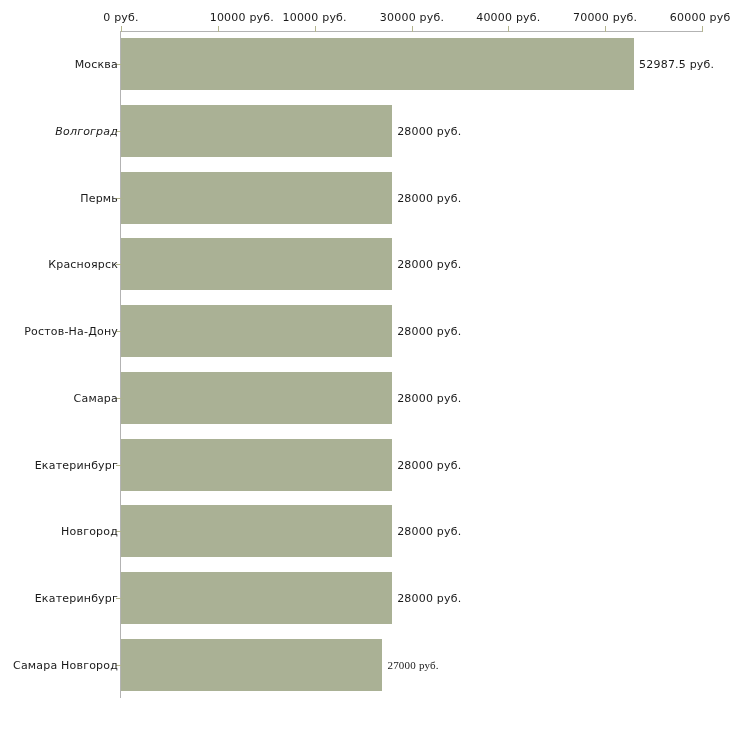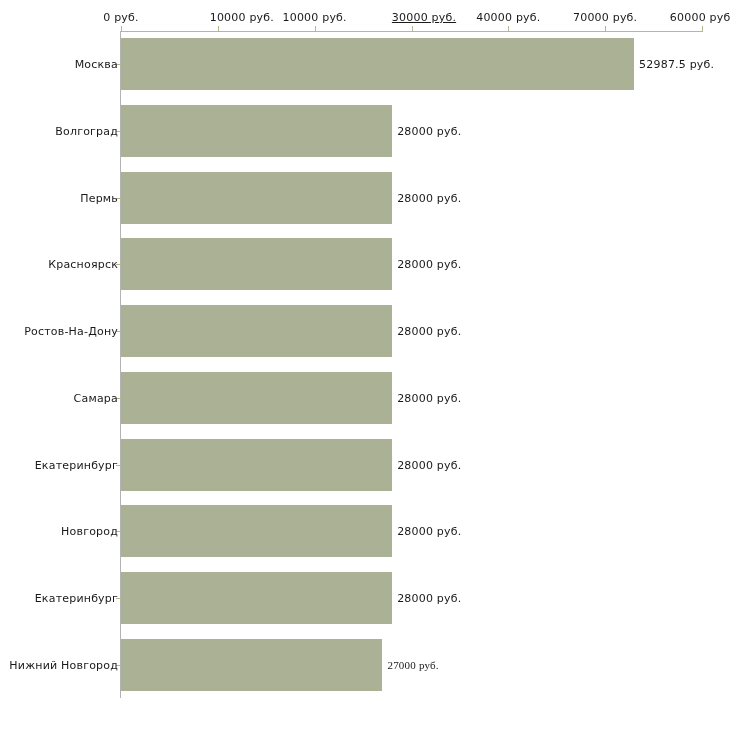--- a/index.html
+++ b/index.html
@@ -97,21 +97,21 @@
   <div class="axis-left-line"></div>
 
   <div id="xticks-layer">
       <div class="xtick" style="left: 121px;"></div>
       <div class="xtick-label" style="left: 121px;">0 руб.</div>
       <div class="xtick" style="left: 217.833px;"></div>
       <div class="xtick-label" style="left: 217.833px; margin-left: 24px;">10000 руб.</div>
       <div class="xtick" style="left: 314.667px;"></div>
       <div class="xtick-label" style="left: 314.667px;">10000 руб.</div>
       <div class="xtick" style="left: 411.5px;"></div>
-      <div class="xtick-label" style="left: 424px; text-decoration: underline;">30000 руб.</div>
+      <div class="xtick-label" style="left: 412px;">30000 руб.</div>
       <div class="xtick" style="left: 508.333px;"></div>
       <div class="xtick-label" style="left: 508.333px;">40000 руб.</div>
       <div class="xtick" style="left: 605.167px;"></div>
       <div class="xtick-label" style="left: 605.167px;">70000 руб.</div>
       <div class="xtick" style="left: 702px;"></div>
       <div class="xtick-label" style="left: 702px;">60000 руб.</div>
     </div>
   <div id="yticks-layer">
       <div class="ytick" style="top: 64px;"></div>
       <div class="ytick" style="top: 131px;"></div>
@@ -119,29 +119,29 @@
       <div class="ytick" style="top: 264px;"></div>
       <div class="ytick" style="top: 331px;"></div>
       <div class="ytick" style="top: 398px;"></div>
       <div class="ytick" style="top: 465px;"></div>
       <div class="ytick" style="top: 531px;"></div>
       <div class="ytick" style="top: 598px;"></div>
       <div class="ytick" style="top: 665px;"></div>
     </div>
   <div id="categories-layer">
       <div class="ycat-label" style="top: 64.35px;">Москва</div>
-      <div class="ycat-label" style="top: 131.05px;">Волгоград</div>
+      <div class="ycat-label" style="top: 131.05px; font-style: italic;">Волгоград</div>
       <div class="ycat-label" style="top: 197.75px;">Пермь</div>
       <div class="ycat-label" style="top: 264.45px;">Красноярск</div>
       <div class="ycat-label" style="top: 331.15px;">Ростов-На-Дону</div>
       <div class="ycat-label" style="top: 397.85px;">Самара</div>
       <div class="ycat-label" style="top: 464.55px;">Екатеринбург</div>
       <div class="ycat-label" style="top: 531.25px;">Новгород</div>
       <div class="ycat-label" style="top: 597.95px;">Екатеринбург</div>
-      <div class="ycat-label" style="top: 664.65px;">Нижний Новгород</div>
+      <div class="ycat-label" style="top: 664.65px;">Самара Новгород</div>
     </div>
   <div id="bars-layer">
       <div class="bar" title="Москва: 52987.5 руб." style="top: 38.35px; width: 513.096px; height: 52px; background: rgb(170, 177, 149);"></div>
       <div class="bar-value" style="left: 639.096px; top: 64.35px;">52987.5 руб.</div>
       <div class="bar" title="Волгоград: 28000 руб." style="top: 105.05px; width: 271.133px; height: 52px; background: rgb(170, 177, 149);"></div>
       <div class="bar-value" style="left: 397.133px; top: 131.05px;">28000 руб.</div>
       <div class="bar" title="Пермь: 28000 руб." style="top: 171.75px; width: 271.133px; height: 52px; background: rgb(170, 177, 149);"></div>
       <div class="bar-value" style="left: 397.133px; top: 197.75px;">28000 руб.</div>
       <div class="bar" title="Красноярск: 28000 руб." style="top: 238.45px; width: 271.133px; height: 52px; background: rgb(170, 177, 149);"></div>
       <div class="bar-value" style="left: 397.133px; top: 264.45px;">28000 руб.</div>

